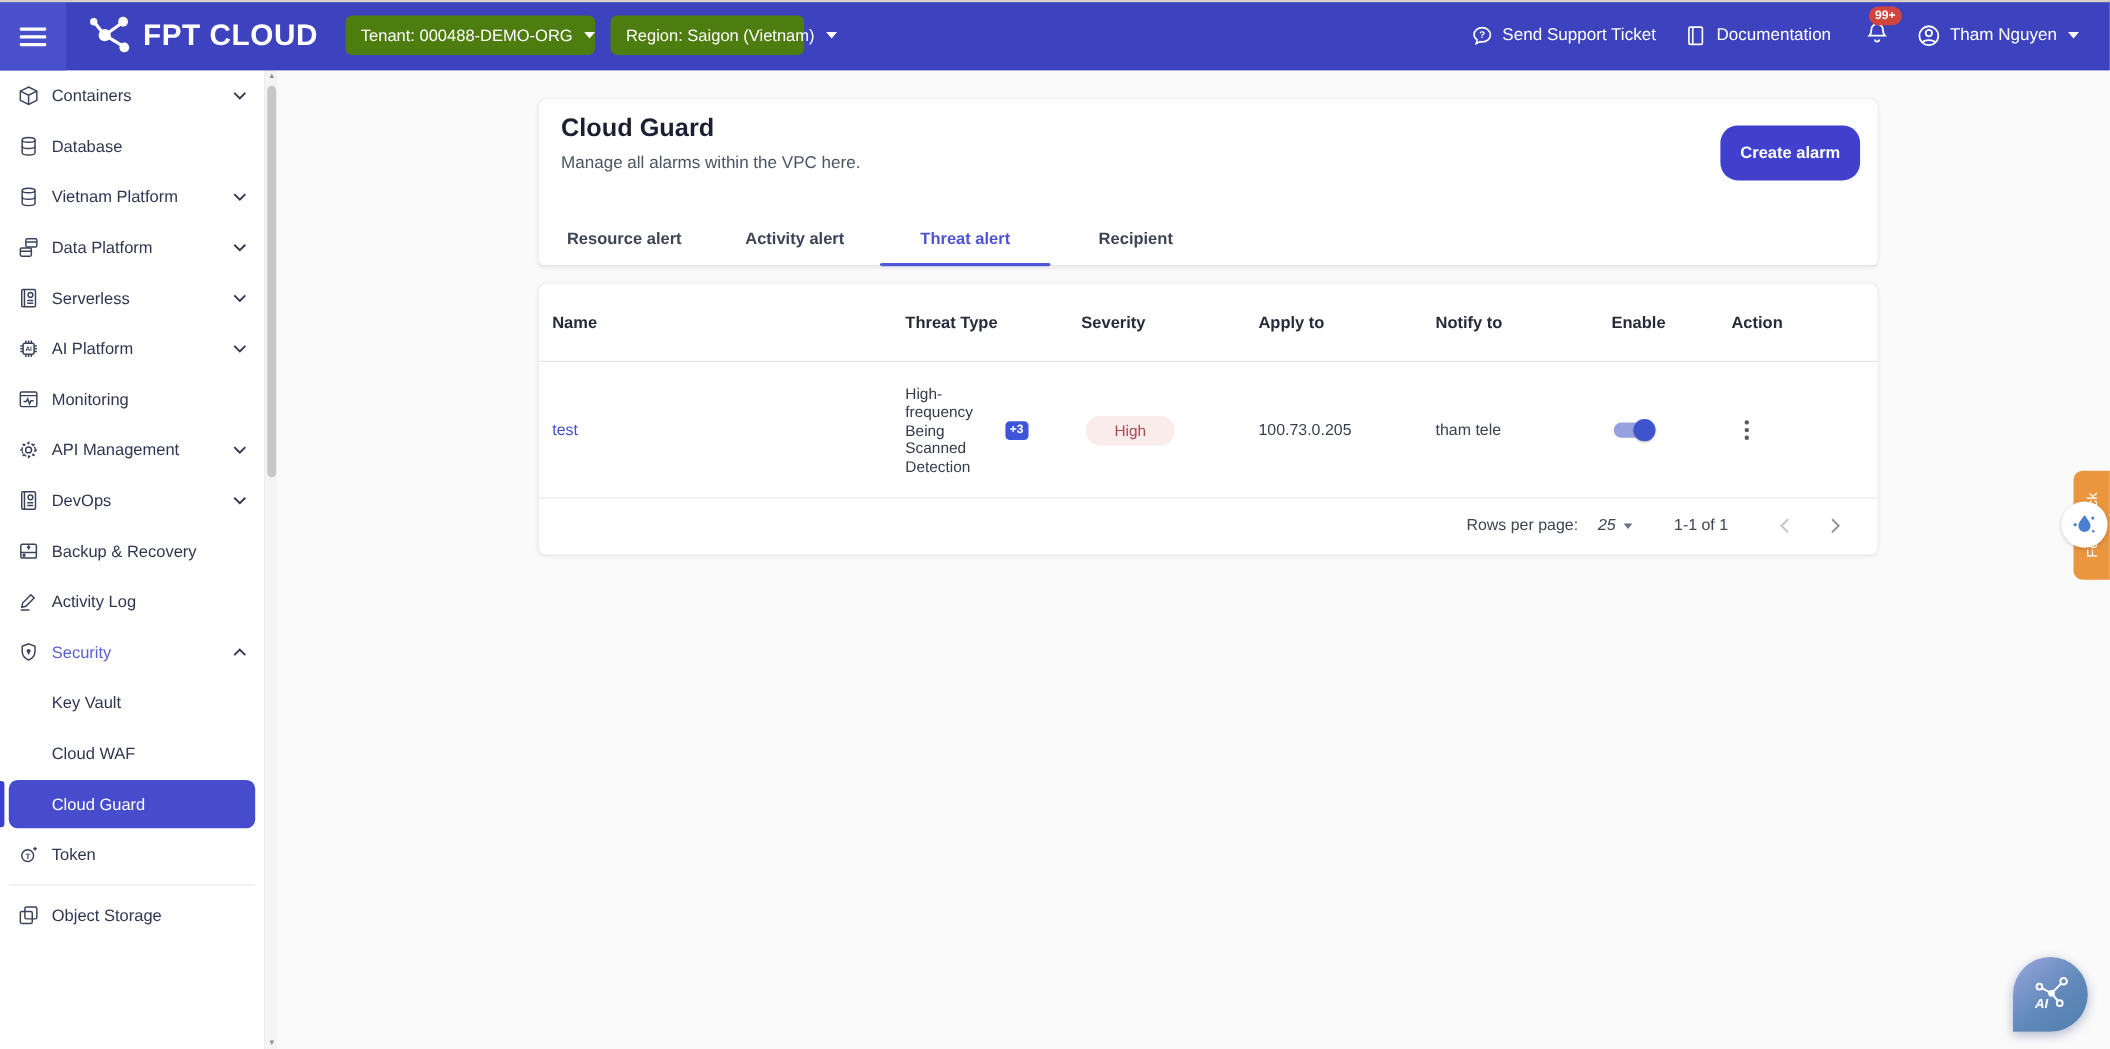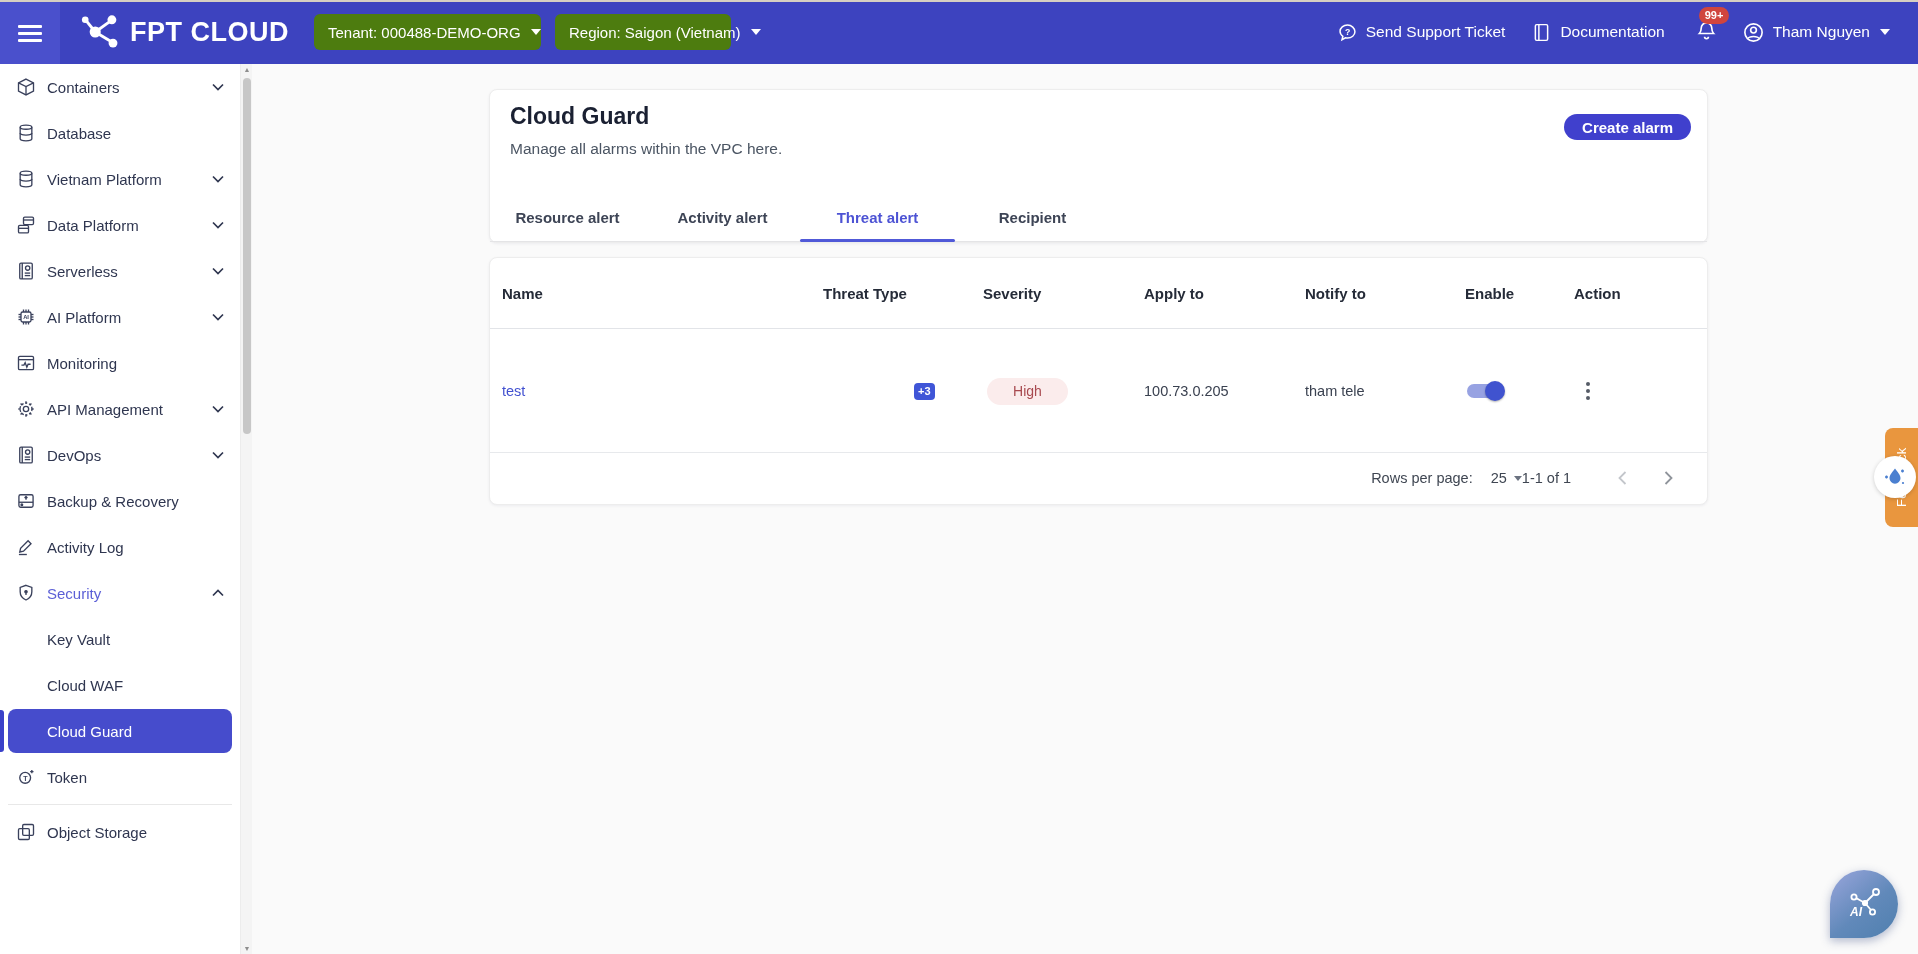--- a/index.html
+++ b/index.html
@@ -49,44 +49,44 @@
   .side-scroll .thumb { position:absolute; top:14px; left:2px; width:8px; height:356px; background:#c7c7c7; border-radius:4px; }
   .side-scroll .arr { position:absolute; left:0; width:12px; text-align:center; font-size:7px; color:#8e8e8e; }
   .arr.up { top:2px; } .arr.down { bottom:2px; }
 
   
   .content { position:fixed; top:64px; left:253px; right:0; bottom:0; background:#fafafa; }
   .card { position:absolute; background:#fff; border:1px solid #ededed; border-radius:8px; box-shadow:0 1px 3px rgba(20,25,60,.06); }
   .card1 { left:236px; top:25px; width:1219px; height:154px; }
   .page-title { position:absolute; left:20px; top:13px; font-size:23px; font-weight:bold; color:#1a2032; }
   .page-sub { position:absolute; left:20px; top:50px; font-size:15.5px; color:#4b5563; }
-  .create-btn { position:absolute; right:16px; top:24px; height:26px; padding:0 18px; background:#4040cd; border:none; border-radius:16px; color:#fff; font-size:15px; font-weight:600; font-family:inherit; cursor:pointer; }
+  .create-btn { position:absolute; right:16px; top:24px; height:50px; padding:0 18px; background:#4040cd; border:none; border-radius:16px; color:#fff; font-size:15px; font-weight:600; font-family:inherit; cursor:pointer; }
   .tabs { position:absolute; left:0; bottom:0; width:100%; height:48px; border-bottom:1px solid #e4e4e6; display:flex; }
   .tab { width:155px; display:flex; align-items:center; justify-content:center; font-size:15px; font-weight:600; color:#3d4455; cursor:pointer; position:relative; }
   .tab.active { color:#4d53d4; }
   .tab.active::after { content:""; position:absolute; left:0; bottom:-1px; width:100%; height:3px; background:#5059d8; border-radius:2px; }
 
   .card2 { left:236px; top:193px; width:1219px; height:248px; }
   .thead { position:relative; height:71px; border-bottom:1px solid #e2e4e8; }
   .th { position:absolute; top:0; height:71px; display:flex; align-items:center; font-size:15px; font-weight:bold; color:#252b38; }
   .trow { position:relative; height:124px; border-bottom:1px solid #e7e9ec; }
   .cell { position:absolute; top:0; height:124px; display:flex; align-items:center; font-size:14.5px; color:#3a4150; }
   .name-link { color:#4150d0; cursor:pointer; }
   .threat-text { width:72px; font-size:14px; line-height:16.5px; color:#333a4a; }
   .plus-badge { background:#3f55d7; color:#fff; font-size:11px; font-weight:bold; border-radius:4px; padding:3px 4px; line-height:1; cursor:pointer; }
   .sev-pill { width:81px; height:27px; background:#fbecec; color:#a8494f; border-radius:14px; display:flex; align-items:center; justify-content:center; font-size:14px; }
   .switch { position:relative; width:36px; height:20px; cursor:pointer; }
   .switch .track { position:absolute; top:3px; left:0; width:36px; height:14px; border-radius:7px; background:#97a2e2; }
   .switch .knob { position:absolute; top:0; right:-2px; width:20px; height:20px; border-radius:50%; background:#4053cf; box-shadow:0 1px 2px rgba(0,0,0,.3); }
   .dots { display:flex; flex-direction:column; gap:3px; cursor:pointer; padding:6px; }
   .dots i { width:4px; height:4px; border-radius:50%; background:#555b66; }
   .pager { position:absolute; left:0; bottom:0; width:100%; height:52px; display:flex; align-items:center; justify-content:flex-end; padding-right:26px; font-size:14.5px; color:#3f4652; }
-  .rpp-select { display:flex; align-items:center; margin-left:18px; cursor:pointer; }
+  .rpp-select { display:flex; align-items:center; margin-left:18px; cursor:pointer;font-style:italic; }
   .rpp-caret { width:0; height:0; border-left:4.5px solid transparent; border-right:4.5px solid transparent; border-top:5.5px solid #6b7280; margin-left:7px; }
-  .range { }
+  .range { margin-left:38px; }
   .pg-btn { width:26px; height:26px; display:flex; align-items:center; justify-content:center; cursor:pointer; background:none; border:none; }
   .pg-prev { margin-left:38px; color:#c3c6cb; }
   .pg-next { margin-left:20px; color:#8f949b; }
   .pg-btn svg { width:9px; height:14px; }
 
   
   .feedback { position:fixed; right:0; top:428px; width:33px; height:99px; background:#e9963e; border-radius:8px 0 0 8px; z-index:45; cursor:pointer; }
   .feedback .vtext { position:absolute; top:0; left:0; width:100%; height:100%; display:flex; align-items:center; justify-content:center; writing-mode:vertical-rl; transform:rotate(180deg); color:#fff; font-size:13px; font-weight:500; letter-spacing:.3px; }
   .fb-circle { position:fixed; right:2px; top:456px; width:42px; height:42px; background:#fff; border-radius:50%; box-shadow:0 1px 4px rgba(0,0,0,.18); display:flex; align-items:center; justify-content:center; z-index:46; cursor:pointer; }
   .fb-circle svg { width:26px; height:26px; }
@@ -410,20 +410,23 @@
       <div class="th" style="left:654px">Apply to</div>
       <div class="th" style="left:815px">Notify to</div>
       <div class="th" style="left:975px">Enable</div>
       <div class="th" style="left:1084px">Action</div>
     </div>
 
     <div class="trow">
       <div class="cell" style="left:12px">
         <span class="name-link">test</span>
       </div>
+      <div class="cell" style="left:333px">
+        <span class="threat-text">High-frequency Being Scanned Detection</span>
+      </div>
       <div class="cell" style="left:424px">
         <span class="plus-badge">+3</span>
       </div>
       <div class="cell" style="left:497px">
         <span class="sev-pill">High</span>
       </div>
       <div class="cell" style="left:654px">
         <span>100.73.0.205</span>
       </div>
       <div class="cell" style="left:815px">

